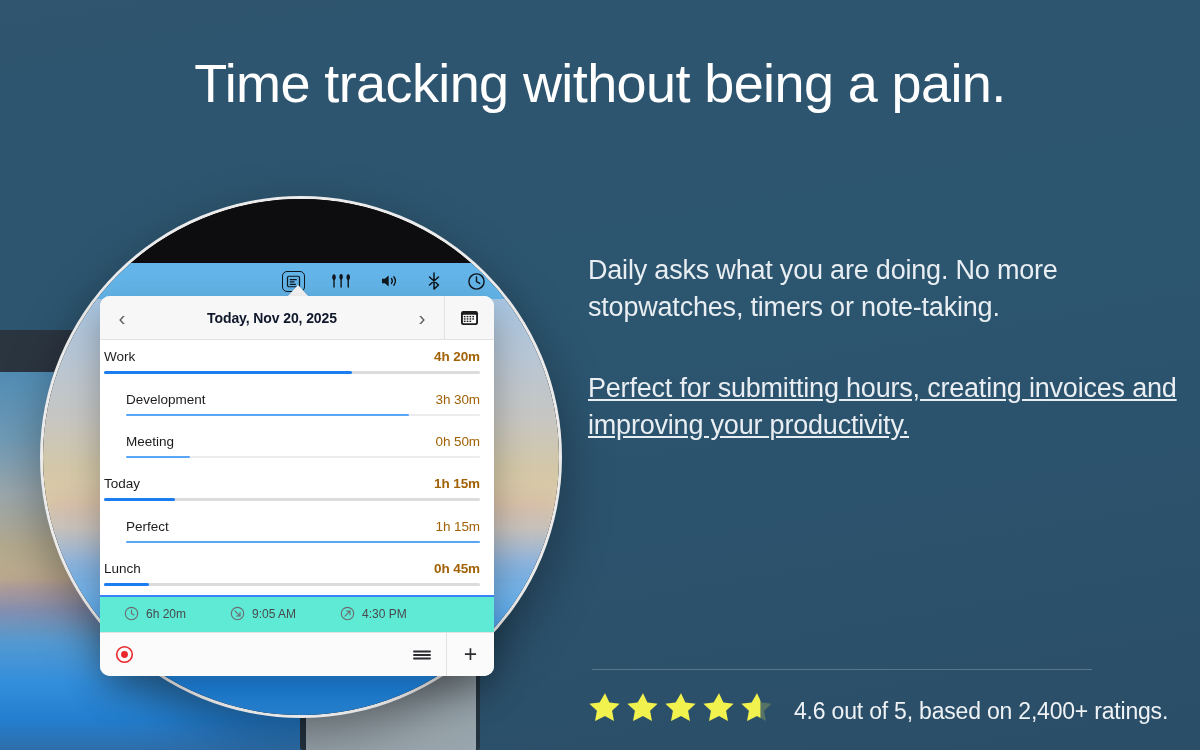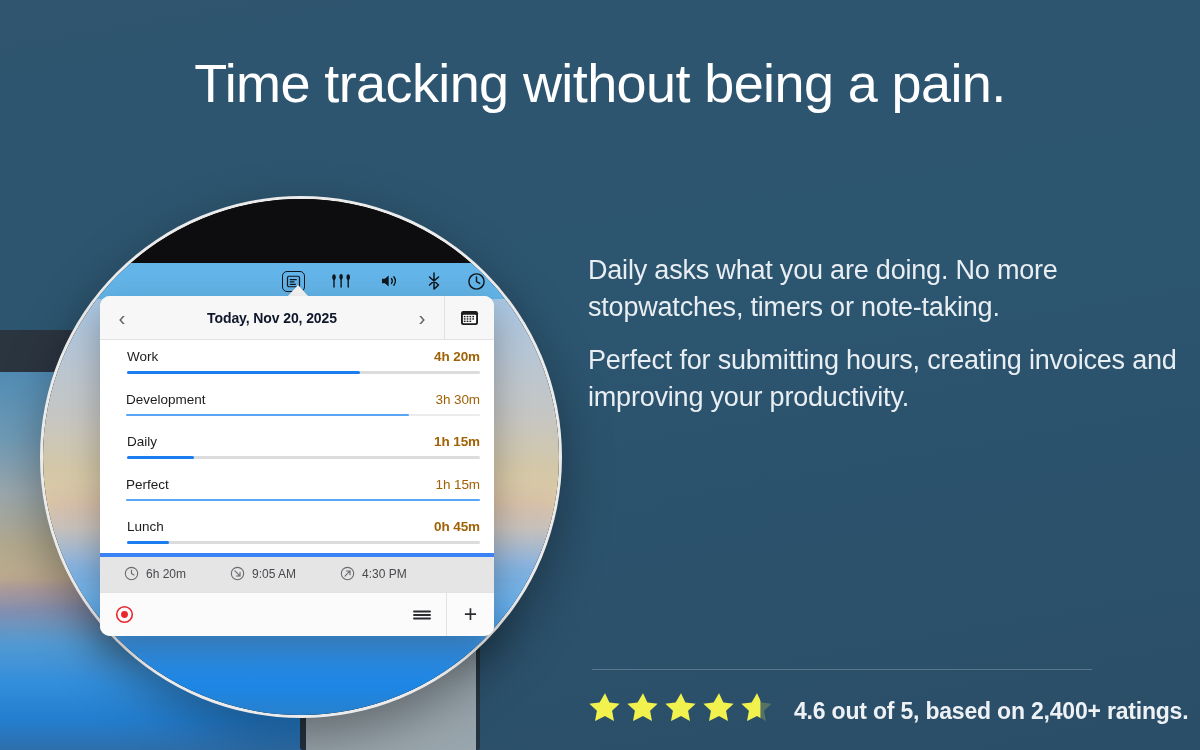--- a/index.html
+++ b/index.html
@@ -27,21 +27,21 @@
     position: absolute;
     left: 588px; top: 252px; width: 590px;
   }
   .copy-para {
     color: #e9eef2;
     font-size: 27px;
     line-height: 37px;
     font-weight: 300;
     letter-spacing: -0.2px;
   }
-  .copy-para + .copy-para { margin-top: 16px; }
+  .copy-para + .copy-para { margin-top: 44px; text-decoration: underline; }
 
   
   .rating-rule {
     position: absolute;
     left: 592px; top: 669px; width: 500px; height: 1px;
     background: rgba(255,255,255,0.22);
   }
   .rating-row {
     position: absolute;
     left: 588px; top: 690px;
@@ -50,21 +50,21 @@
   .stars { display: flex; align-items: center; gap: 4px; }
   .star {
     position: relative;
     width: 34px; height: 33px;
     display: inline-block;
   }
   .star svg { display: block; }
   .rating-text {
     color: #eef2f5;
     font-size: 23px;
-    font-weight: 700;
+    font-weight: 400;
     letter-spacing: -0.2px;
     margin-left: 8px;
     white-space: nowrap;
     margin-top: 8px;
   }
 
   
   .desk-mock {
     position: absolute;
     left: -10px; top: 330px;
@@ -209,21 +209,21 @@
   .ph-cal {
     width: 50px; height: 44px;
     display: flex; align-items: center; justify-content: center;
     border-left: 1px solid #e2e2e4;
     color: #1c1c1e;
   }
 
   .panel-list { padding: 0; background: #fff; }
   .row {
     position: relative;
-    padding: 9px 14px 9px 27px;
+    padding: 9px 14px 9px 4px;
     background: #fff;
   }
   .row.sub { padding-left: 26px; }
   .row-top { display: flex; align-items: baseline; justify-content: space-between; }
   .row-label { font-size: 13.5px; color: #1c1c1e; }
   .row.top-level .row-label { font-weight: 400; }
   .row-value { font-size: 13.5px; font-weight: 700; color: #a16207; letter-spacing: -0.1px; }
   .row.sub .row-value { font-weight: 400; }
   .bar {
     position: relative;
@@ -236,22 +236,22 @@
   .bar-fill {
     position: absolute; left: 0; top: 0; height: 100%;
     background: #1a7ef0; border-radius: 2px;
   }
   .row.sub .bar-fill { background: #58a6f5; }
 
   .panel-stats {
     display: flex; align-items: center;
     padding: 9px 14px 11px 24px;
     gap: 44px;
-    border-top: 4px solid #3b82f6;
-    background: #e5e5e5;
+    border-top: 2px solid #3b82f6;
+    background: #5eead4;
   }
   .stat { display: flex; align-items: center; gap: 7px; color: #49494e; font-size: 12px; }
   .stat svg { display: block; }
 
   .panel-footer {
     height: 44px;
     background: #fbfbfc;
     border-top: 1px solid #e2e2e4;
     display: flex; align-items: center;
   }
@@ -376,23 +376,32 @@
       </div>
       <div class="row sub">
         <div class="row-top">
           <span class="row-label">Development</span>
           <span class="row-value">3h 30m</span>
         </div>
         <div class="bar">
           <div class="bar-fill" style="width: 80%;"></div>
         </div>
       </div>
+      <div class="row sub">
+        <div class="row-top">
+          <span class="row-label">Meeting</span>
+          <span class="row-value">0h 50m</span>
+        </div>
+        <div class="bar">
+          <div class="bar-fill" style="width: 18%;"></div>
+        </div>
+      </div>
       <div class="row top-level">
         <div class="row-top">
-          <span class="row-label">Daily</span>
+          <span class="row-label">Today</span>
           <span class="row-value">1h 15m</span>
         </div>
         <div class="bar">
           <div class="bar-fill" style="width: 19%;"></div>
         </div>
       </div>
       <div class="row sub">
         <div class="row-top">
           <span class="row-label">Perfect</span>
           <span class="row-value">1h 15m</span>

